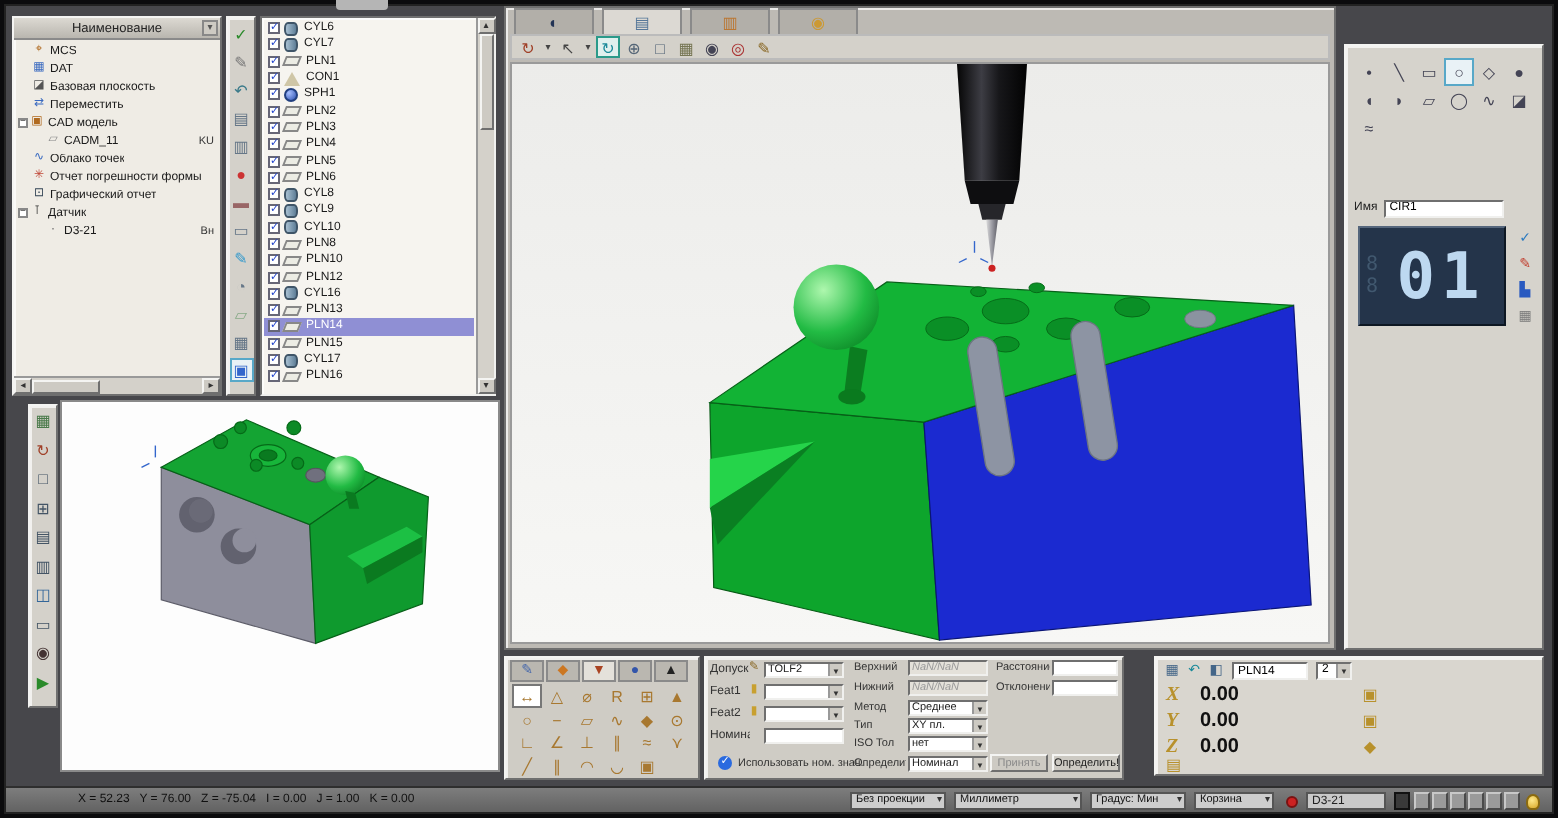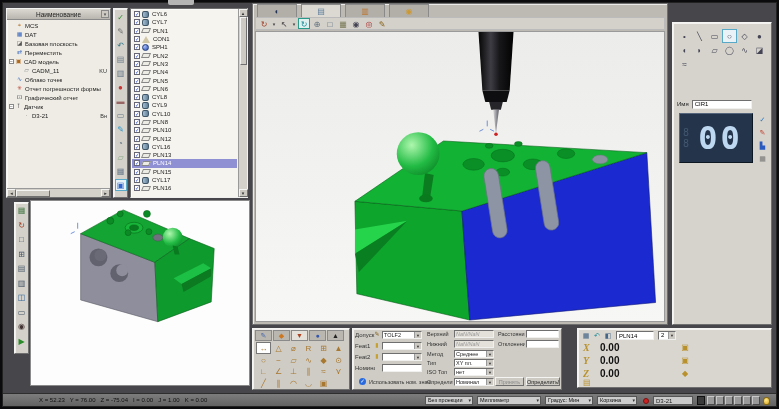--- a/index.html
+++ b/index.html
@@ -413,21 +413,21 @@
       </div>
     <div id="name-row">
       <label>Имя</label>
       <input id="name-input" readonly="" value="CIR1" style="">
     </div>
     <div id="counter-box">
       <div id="ghost-col">
           <div>8</div>
           <div>8</div>
         </div>
-      <div id="counter-digits">00</div>
+      <div id="counter-digits">01</div>
     </div>
     <div id="disp-icons">
         <div class="dic" style="color: rgb(42, 122, 192);">✓</div>
         <div class="dic" style="color: rgb(192, 58, 42);">✎</div>
         <div class="dic" style="color: rgb(42, 90, 192);">▙</div>
         <div class="dic" style="color: rgb(122, 122, 122);">▦</div>
       </div>
   </div>
 
   <div class="panel raised" id="sec-toolbar">

